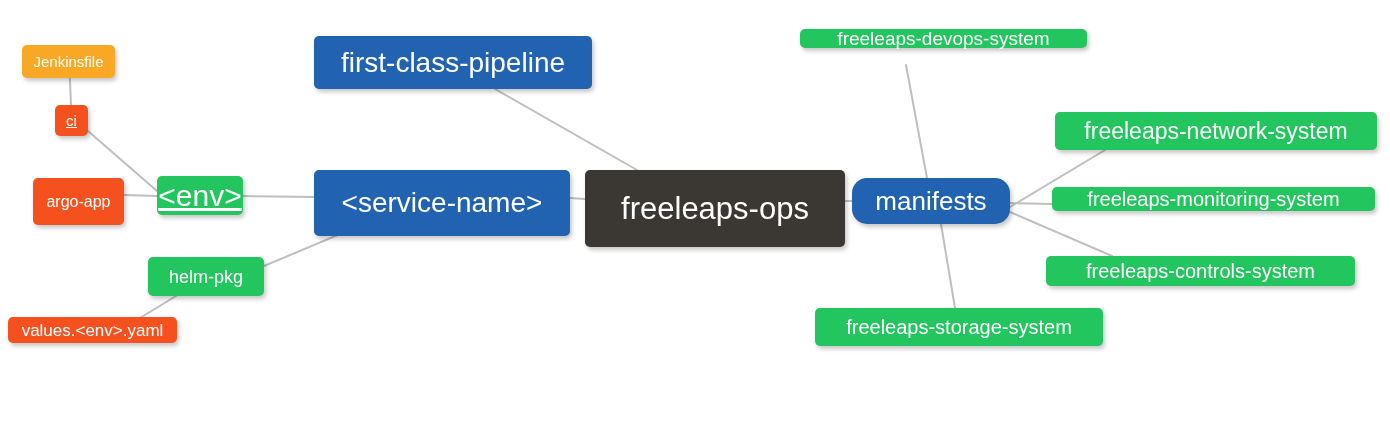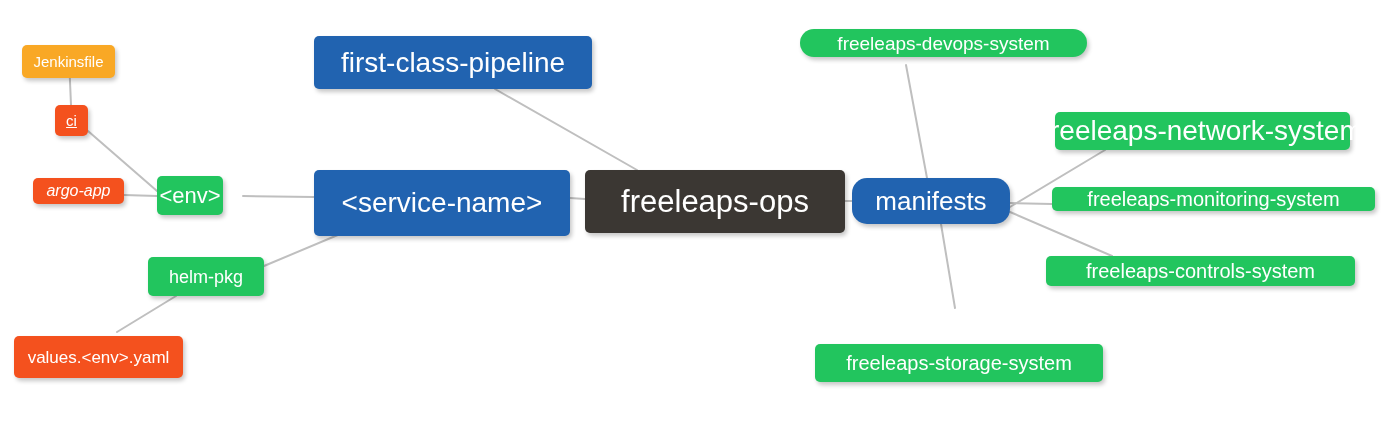--- a/index.html
+++ b/index.html
@@ -66,53 +66,53 @@
       <line x1="1010" y1="212" x2="1112" y2="256" stroke="#bfbfbf" stroke-width="2" stroke-linecap="round"></line>
       <line x1="941" y1="224" x2="955" y2="308" stroke="#bfbfbf" stroke-width="2" stroke-linecap="round"></line>
     </svg>
   <div id="node-layer">
       <div class="node n-orange" style="left: 22px; top: 25px; width: 93px; height: 33px; font-size: 15px; margin-top: 20px;">
         <span>Jenkinsfile</span>
       </div>
       <div class="node n-red" style="left: 55px; top: 105px; width: 33px; height: 31px; font-size: 15px; text-decoration: underline;">
         <span>ci</span>
       </div>
-      <div class="node n-red" style="left: 33px; top: 178px; width: 91px; height: 26px; font-size: 16px; font-style: italic;">
+      <div class="node n-red" style="left: 33px; top: 178px; width: 91px; height: 47px; font-size: 16px;">
         <span>argo-app</span>
       </div>
-      <div class="node n-green" style="left: 157px; top: 176px; width: 66px; height: 39px; font-size: 22px;">
+      <div class="node n-green" style="left: 157px; top: 176px; width: 86px; height: 39px; font-size: 30px; text-decoration: underline;">
         <span>&lt;env&gt;</span>
       </div>
       <div class="node n-green" style="left: 148px; top: 257px; width: 116px; height: 39px; font-size: 18px;">
         <span>helm-pkg</span>
       </div>
-      <div class="node n-red" style="left: 8px; top: 336px; width: 169px; height: 42px; font-size: 17px; margin-left: 6px;">
+      <div class="node n-red" style="left: 8px; top: 317px; width: 169px; height: 26px; font-size: 17px;">
         <span>values.&lt;env&gt;.yaml</span>
       </div>
       <div class="node n-blue" style="left: 314px; top: 36px; width: 278px; height: 53px; font-size: 28px;">
         <span>first-class-pipeline</span>
       </div>
       <div class="node n-blue" style="left: 314px; top: 170px; width: 256px; height: 66px; font-size: 28px;">
         <span>&lt;service-name&gt;</span>
       </div>
-      <div class="node n-root" style="left: 585px; top: 170px; width: 260px; height: 63px; font-size: 31px; align-items: center;">
+      <div class="node n-root" style="left: 585px; top: 170px; width: 260px; height: 77px; font-size: 31px; align-items: center;">
         <span>freeleaps-ops</span>
       </div>
       <div class="node n-blue" style="left: 852px; top: 178px; width: 158px; height: 46px; font-size: 26px; border-radius: 15px;">
         <span>manifests</span>
       </div>
-      <div class="node n-green" style="left: 800px; top: 29px; width: 287px; height: 28px; font-size: 19px; border-radius: 16px;">
+      <div class="node n-green" style="left: 800px; top: 29px; width: 287px; height: 19px; font-size: 19px;">
         <span>freeleaps-devops-system</span>
       </div>
-      <div class="node n-green" style="left: 1055px; top: 112px; width: 295px; height: 38px; font-size: 28px;">
+      <div class="node n-green" style="left: 1055px; top: 112px; width: 322px; height: 38px; font-size: 23px;">
         <span>freeleaps-network-system</span>
       </div>
       <div class="node n-green" style="left: 1052px; top: 187px; width: 323px; height: 24px; font-size: 20px;">
         <span>freeleaps-monitoring-system</span>
       </div>
       <div class="node n-green" style="left: 1046px; top: 256px; width: 309px; height: 30px; font-size: 20px;">
         <span>freeleaps-controls-system</span>
       </div>
-      <div class="node n-green" style="left: 815px; top: 308px; width: 288px; height: 38px; font-size: 20px; margin-top: 36px;">
+      <div class="node n-green" style="left: 815px; top: 308px; width: 288px; height: 38px; font-size: 20px;">
         <span>freeleaps-storage-system</span>
       </div>
     </div>
 </div>
 
 </body></html>

